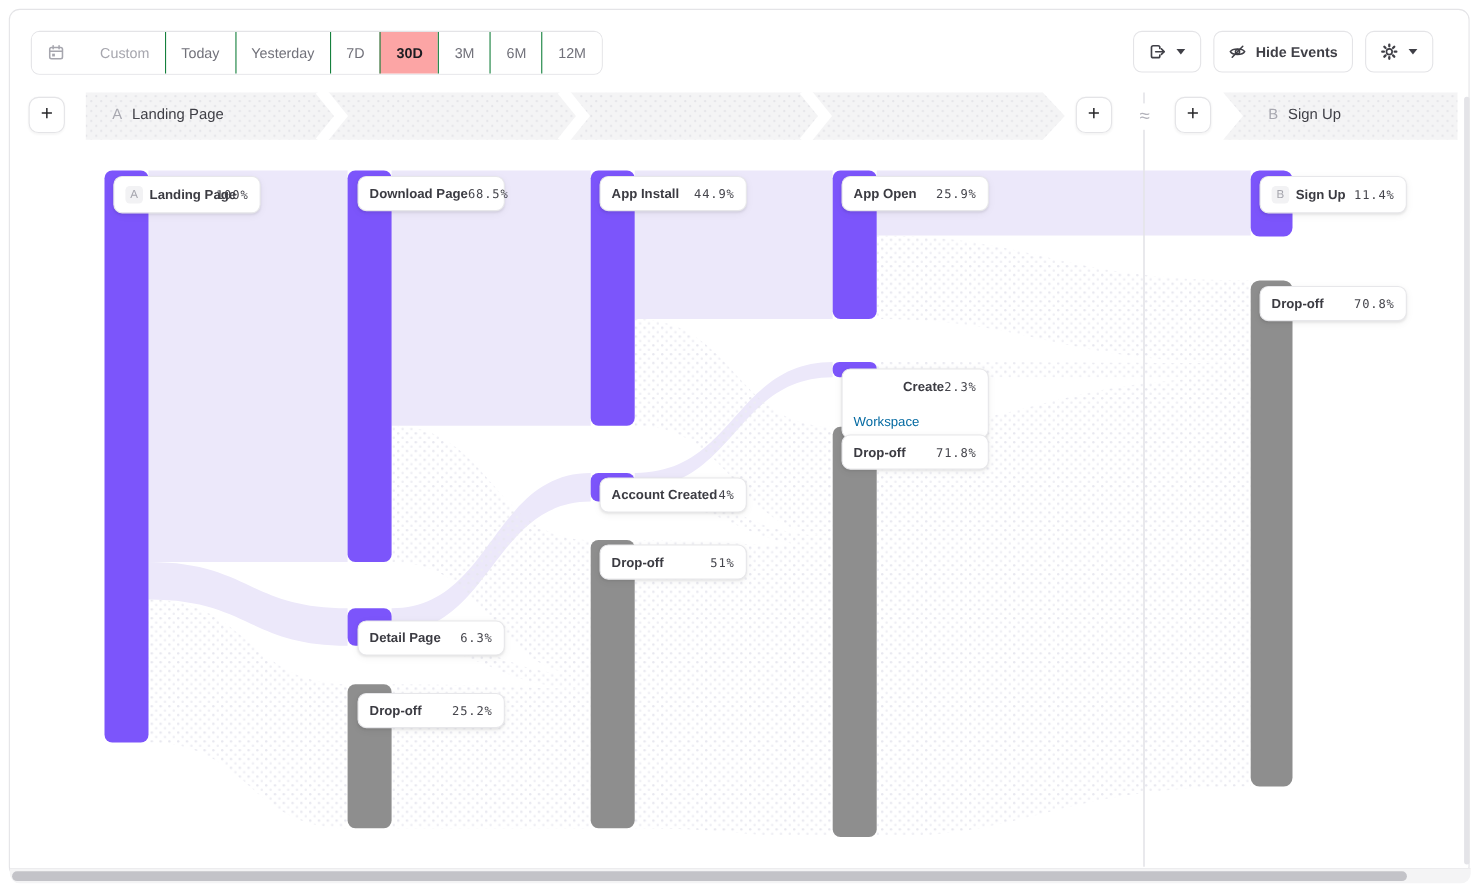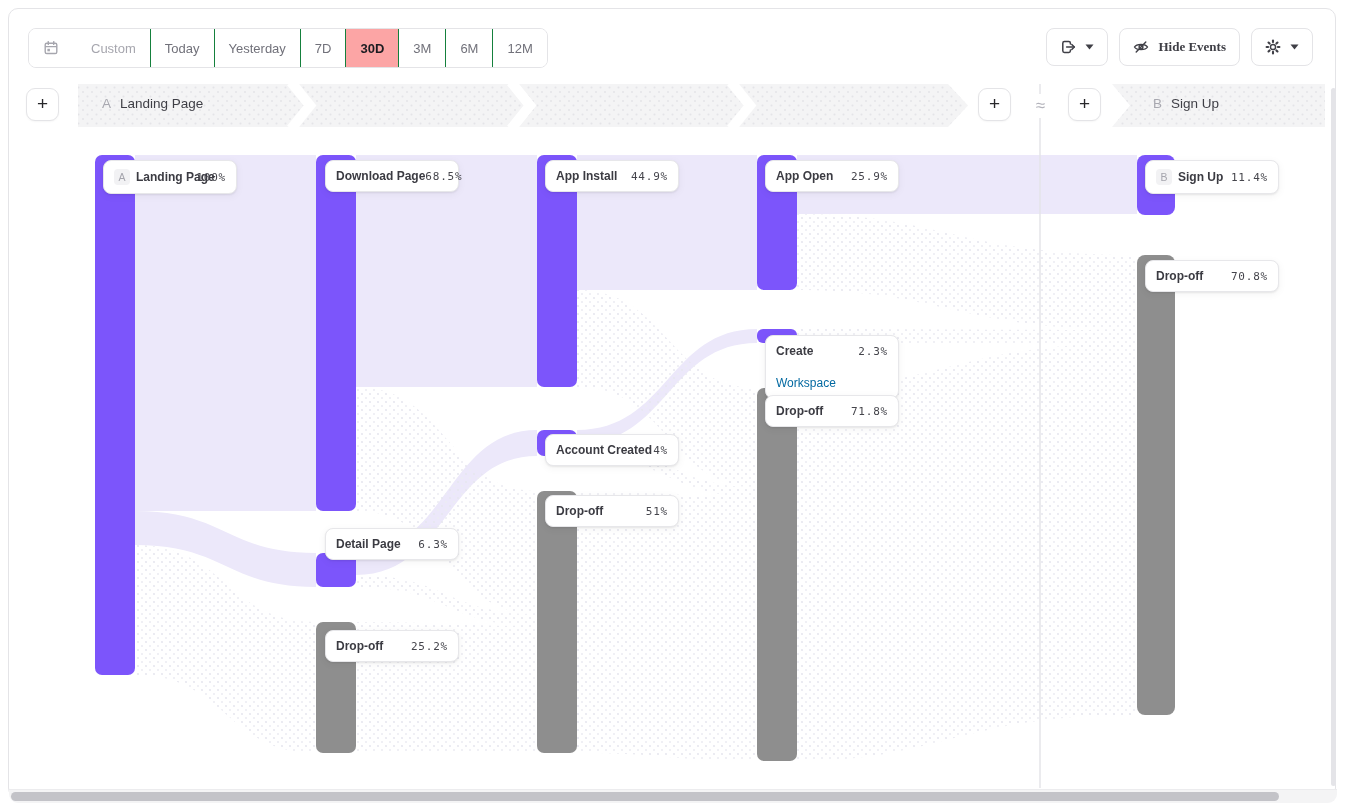--- a/index.html
+++ b/index.html
@@ -6,40 +6,40 @@
   .stage{position:relative;width:1346px;height:808px;overflow:hidden;background:#fff;}
   .card-frame{position:absolute;left:8px;top:8px;width:1328px;height:790px;border:1px solid #e4e4e7;border-radius:10px;background:#fff;box-sizing:border-box;}
   svg.flowlayer{position:absolute;left:0;top:0;}
 
   
   .seg-group{position:absolute;left:28px;top:28px;height:38px;display:flex;align-items:stretch;border:1px solid #e4e4e7;border-radius:8px;background:#fff;overflow:hidden;}
   .seg{display:flex;align-items:center;gap:7px;padding:0 14px;font-size:13px;color:#71717a;border-left:1px solid #15803d;cursor:pointer;background:#fff;white-space:nowrap;}
   .seg:first-child{border-left:none;}
   .seg.muted{color:#a6a6ae;gap:32px;}
   .seg.active{background:#fca5a5;color:#1c1c21;font-weight:700;}
-  .right-group{position:absolute;top:28px;right:33px;height:48px;display:flex;gap:11px;font-family:Liberation Serif, serif;}
+  .right-group{position:absolute;top:28px;right:43px;height:48px;display:flex;gap:11px;}
   .tbtn{display:flex;align-items:center;gap:9px;height:38px;padding:0 13px;border:1px solid #e4e4e7;border-radius:8px;background:#fff;font-size:13px;font-weight:600;color:#3f3f46;cursor:pointer;box-sizing:border-box;white-space:nowrap;}
   .icon16{width:16px;height:16px;display:block;}
   .caret{width:9px;height:6px;display:block;}
 
   
   .plus-btn{position:absolute;width:33px;height:33px;border:1px solid #e4e4e7;border-radius:9px;background:#fff;display:flex;align-items:center;justify-content:center;font-size:19px;font-weight:400;color:#27272a;cursor:pointer;box-shadow:0 1px 2px rgba(20,20,25,.04);box-sizing:border-box;padding-bottom:2px;}
   .band-label{position:absolute;top:96px;display:flex;align-items:center;gap:9px;font-size:13.5px;}
   .band-label .step-letter{color:#a8a8b0;}
   .band-label .step-name{color:#3f3f46;font-weight:500;}
   .approx{position:absolute;left:1028px;top:94px;width:25px;height:24px;background:#fff;color:#b3b3bb;font-size:17px;display:flex;align-items:center;justify-content:center;}
 
   
   .node-card{position:absolute;width:134px;box-sizing:border-box;background:#fff;border:1px solid #e7e7ea;border-radius:8px;padding:8px 10px;display:flex;align-items:center;justify-content:space-between;box-shadow:0 1px 2px rgba(16,16,20,.07),0 2px 8px rgba(16,16,20,.05);cursor:pointer;}
   .node-card .left{display:flex;align-items:center;gap:6px;min-width:0;}
   .nbadge{display:inline-flex;width:16px;height:16px;border-radius:4px;background:#f2f2f4;color:#a5a5ad;font-size:10.5px;align-items:center;justify-content:center;flex:none;}
   .nname{font-size:12px;font-weight:700;color:#3b3b42;white-space:nowrap;}
   .npct{font-family:"DejaVu Sans Mono",monospace;font-size:11px;letter-spacing:.8px;color:#45454c;white-space:nowrap;}
   .node-card.two-line{display:block;}
-  .node-card.two-line .row{display:flex;align-items:center;justify-content:space-between;}
+  .node-card.two-line .row{display:flex;align-items:center;justify-content:flex-end;}
   .nsub{font-size:12px;color:#0369a1;margin-top:18px;}
 
   
   .hscroll-track{position:absolute;left:9px;top:789px;width:1328px;height:13px;background:#f4f4f5;border-top:1px solid #ececee;border-radius:0 0 9px 9px;}
   .hscroll-thumb{position:absolute;left:2px;top:2px;width:1268px;height:9px;background:#c3c3c8;border-radius:5px;cursor:pointer;}
   .vscroll-thumb{position:absolute;left:1331px;top:88px;width:5px;height:698px;background:#e4e4e8;border-radius:3px;cursor:pointer;}
 </style>
 </head>
 <body>
 
@@ -226,21 +226,21 @@
     <span class="npct">71.8%</span>
   </div>
   <div class="node-card" style="left:545px;top:434px">
     <span class="nname">Account Created</span>
     <span class="npct">4%</span>
   </div>
   <div class="node-card" style="left:545px;top:495px">
     <span class="nname">Drop-off</span>
     <span class="npct">51%</span>
   </div>
-  <div class="node-card" style="left:325px;top:528px">
+  <div class="node-card" style="left:325px;top:564px">
     <span class="nname">Detail Page</span>
     <span class="npct">6.3%</span>
   </div>
   <div class="node-card" style="left:325px;top:630px">
     <span class="nname">Drop-off</span>
     <span class="npct">25.2%</span>
   </div>
   <div class="node-card" style="left:1145px;top:160px">
     <span class="left">
         <span class="nbadge">B</span>

